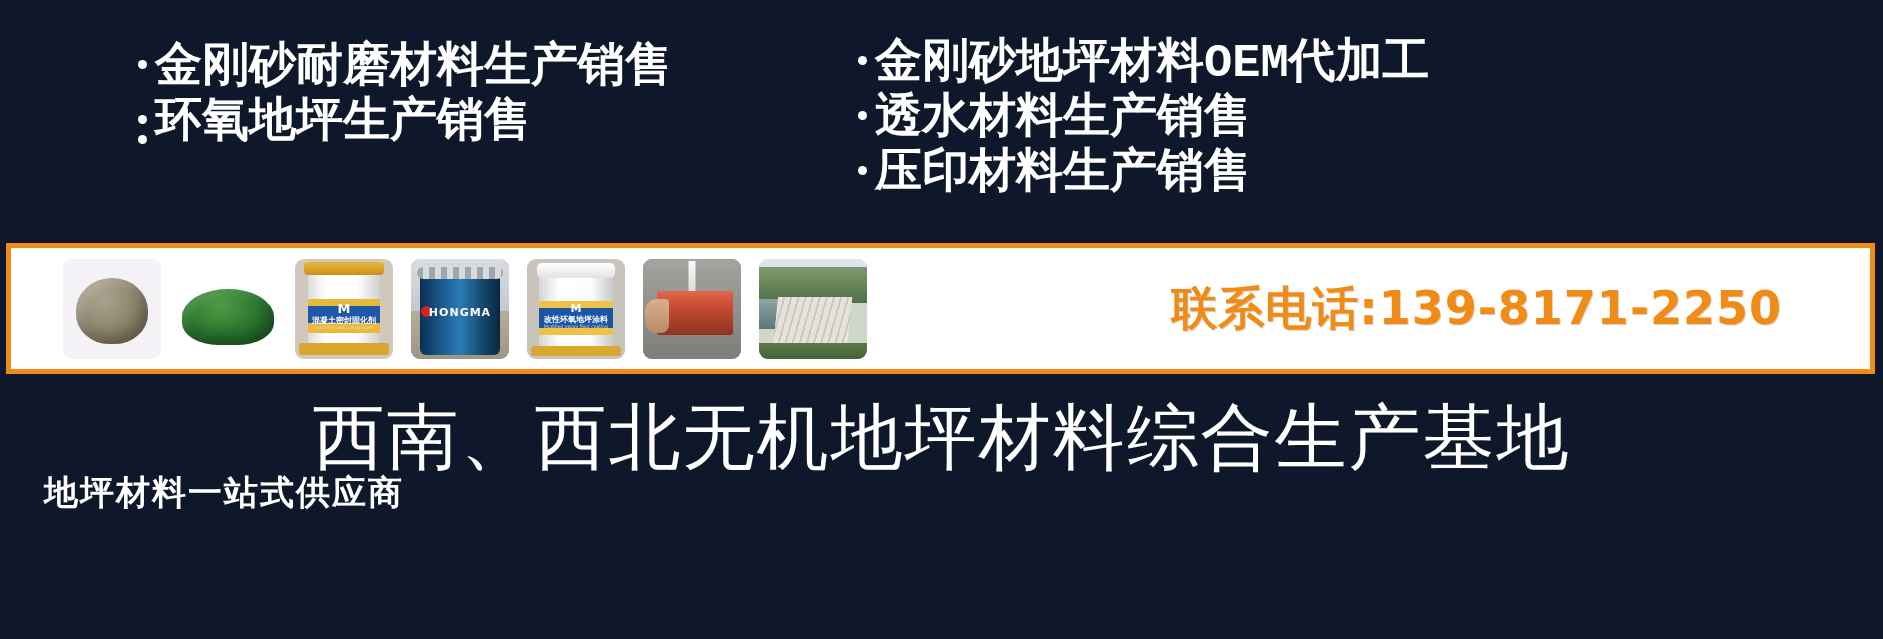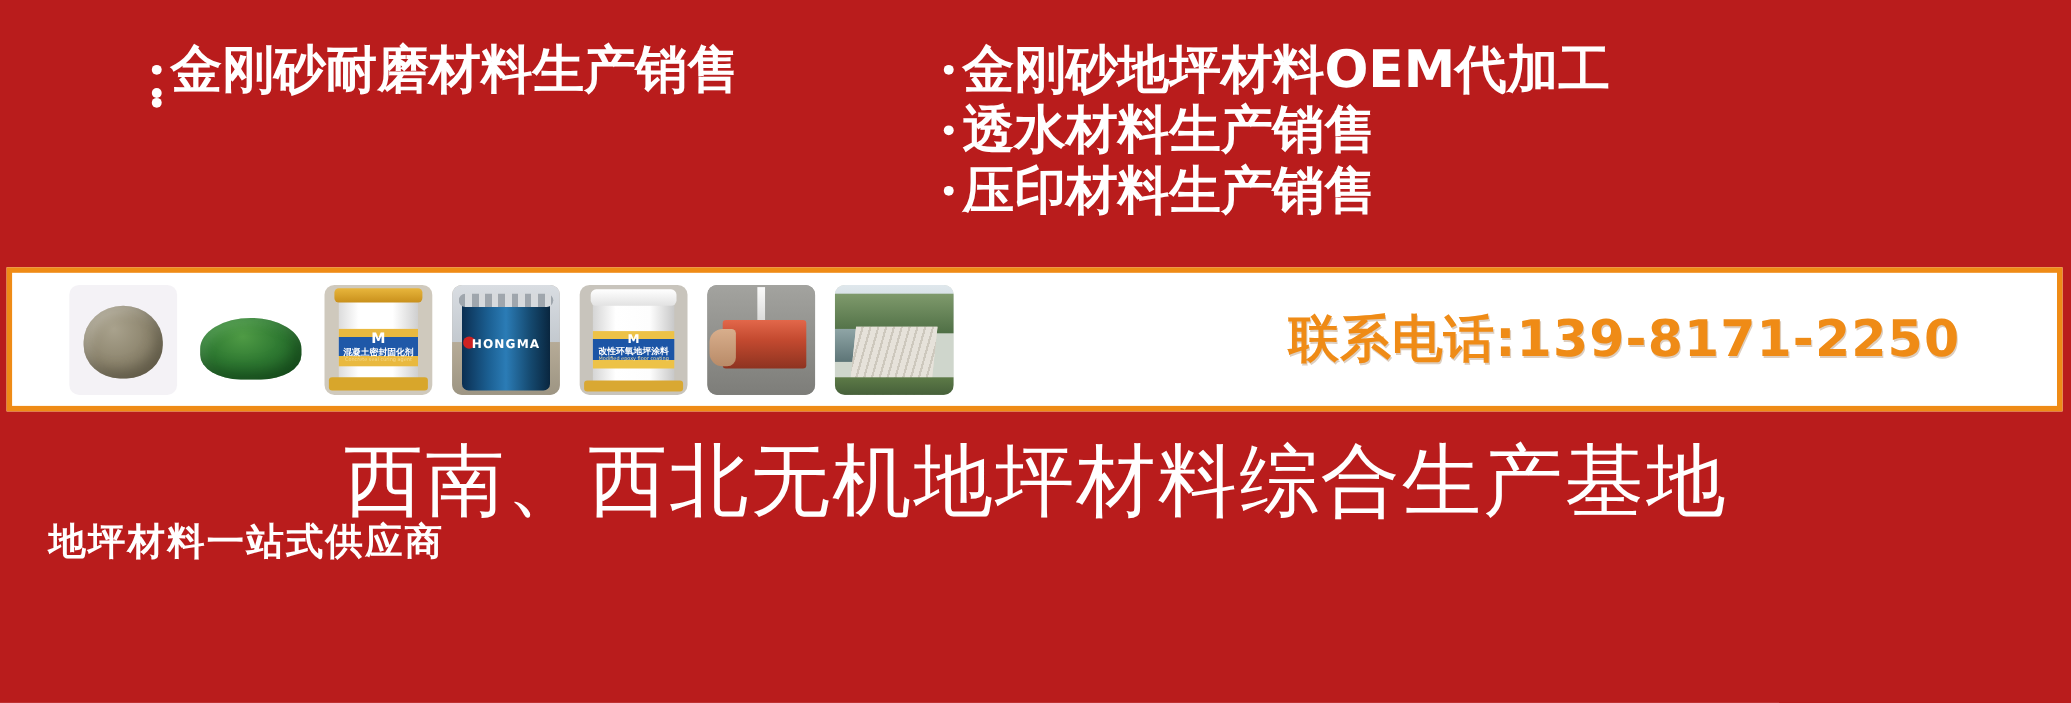--- a/index.html
+++ b/index.html
@@ -7,41 +7,41 @@
     padding: 0;
     background: #ffffff;
   }
   body {
     font-family: "DejaVu Sans", "Liberation Sans", sans-serif;
   }
   #banner {
     position: relative;
     width: 1883px;
     height: 639px;
-    background: #b91c1c;
+    background: #0f172a;
     overflow: hidden;
   }
 
   
   .features {
     position: absolute;
     left: 0;
     top: 36px;
     width: 1883px;
     height: 200px;
     display: flex;
     justify-content: flex-start;
   }
   .feat-col {
     display: flex;
     flex-direction: column;
     justify-content: flex-start;
   }
   .feat-col.left  { margin-left: 138px; width: 720px; }
-  .feat-col.right { margin-left: 0px;  width: 900px; }
+  .feat-col.right { margin-left: 0px;  width: 900px; font-family: Liberation Mono, monospace; }
 
   .feat-line {
     display: flex;
     align-items: baseline;
     color: #ffffff;
     font-size: 47px;
     font-weight: bold;
     line-height: 55px;
     letter-spacing: 0px;
     white-space: nowrap;
@@ -324,20 +324,21 @@
 
   <div class="features">
 
     <div class="feat-col left">
       <div class="feat-line">
         <span class="bullet-dot"></span>
         <span>金刚砂耐磨材料生产销售</span>
       </div>
       <div class="feat-line">
         <span class="bullet-dot"></span>
+        <span>环氧地坪生产销售</span>
       </div>
       <div class="feat-line">
         <span class="bullet-dot"></span>
       </div>
     </div>
 
     <div class="feat-col right">
       <div class="feat-line">
         <span class="bullet-dot"></span>
         <span>金刚砂地坪材料OEM代加工</span>

